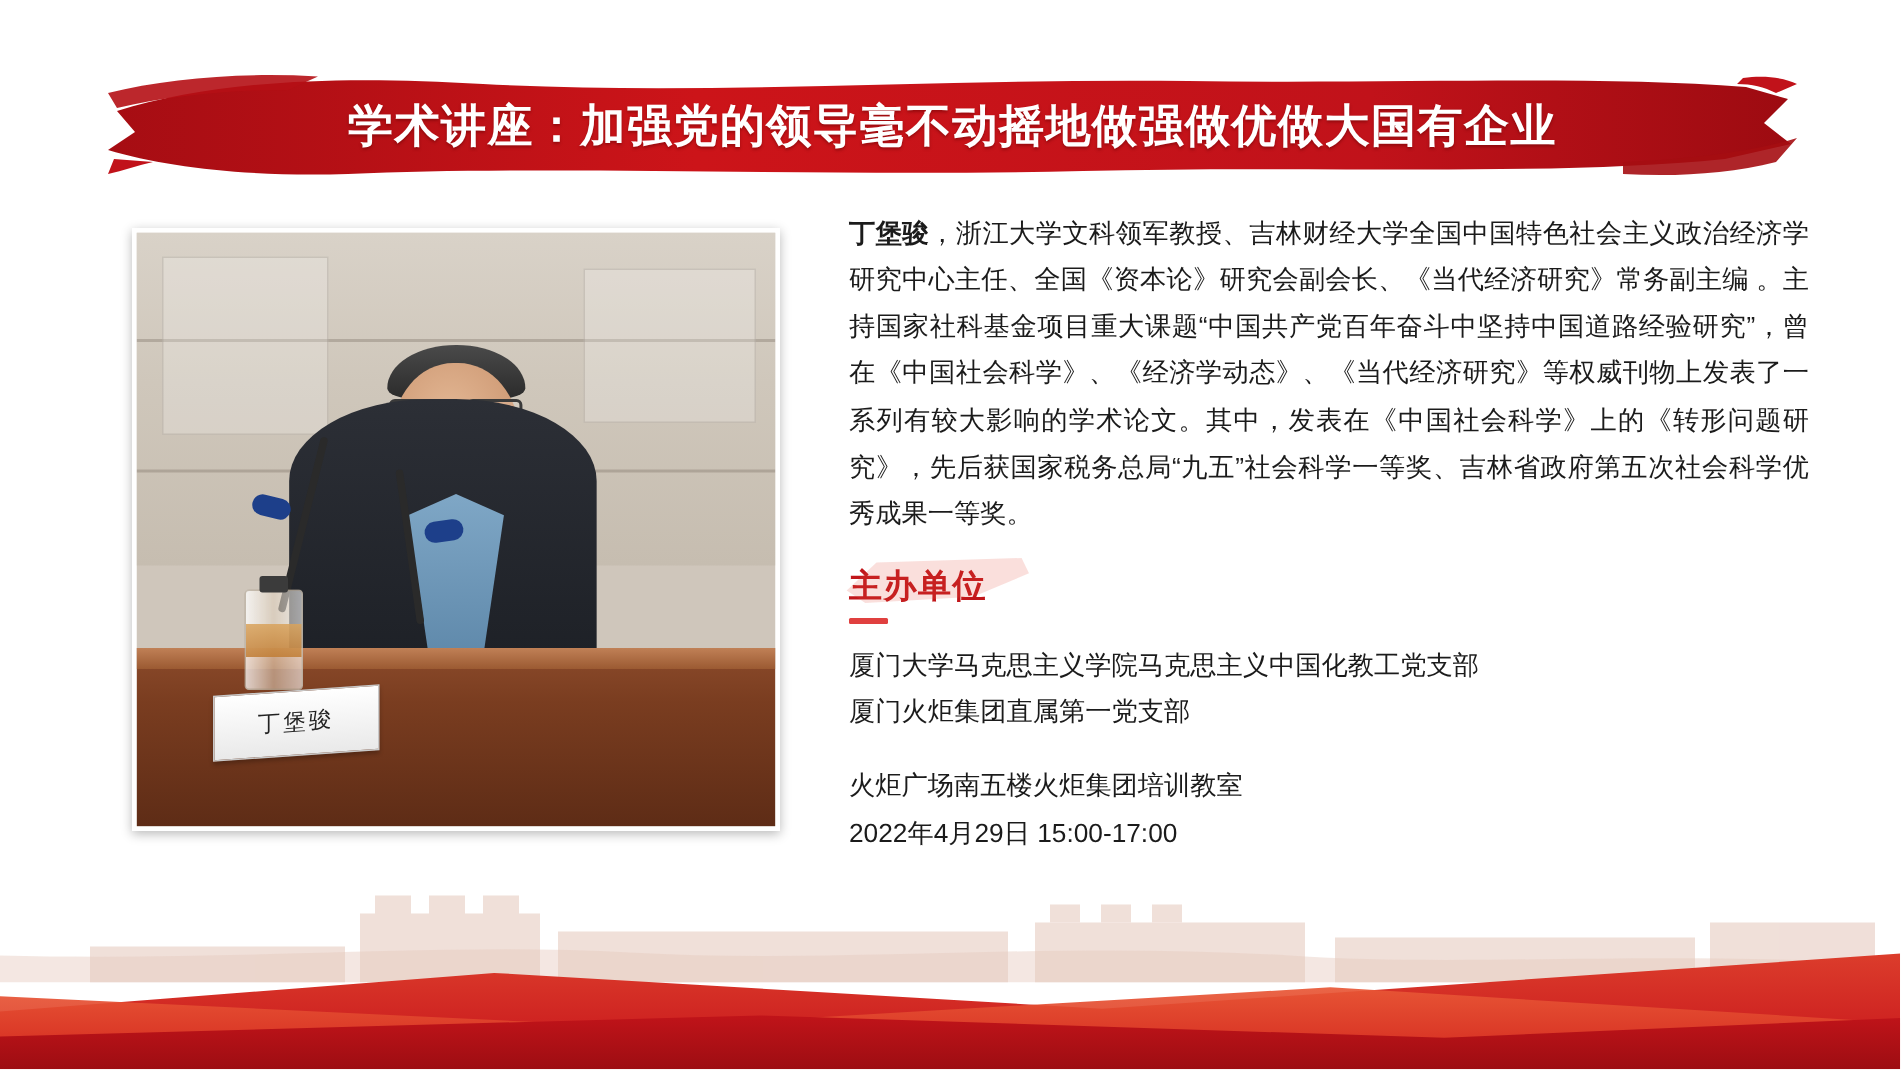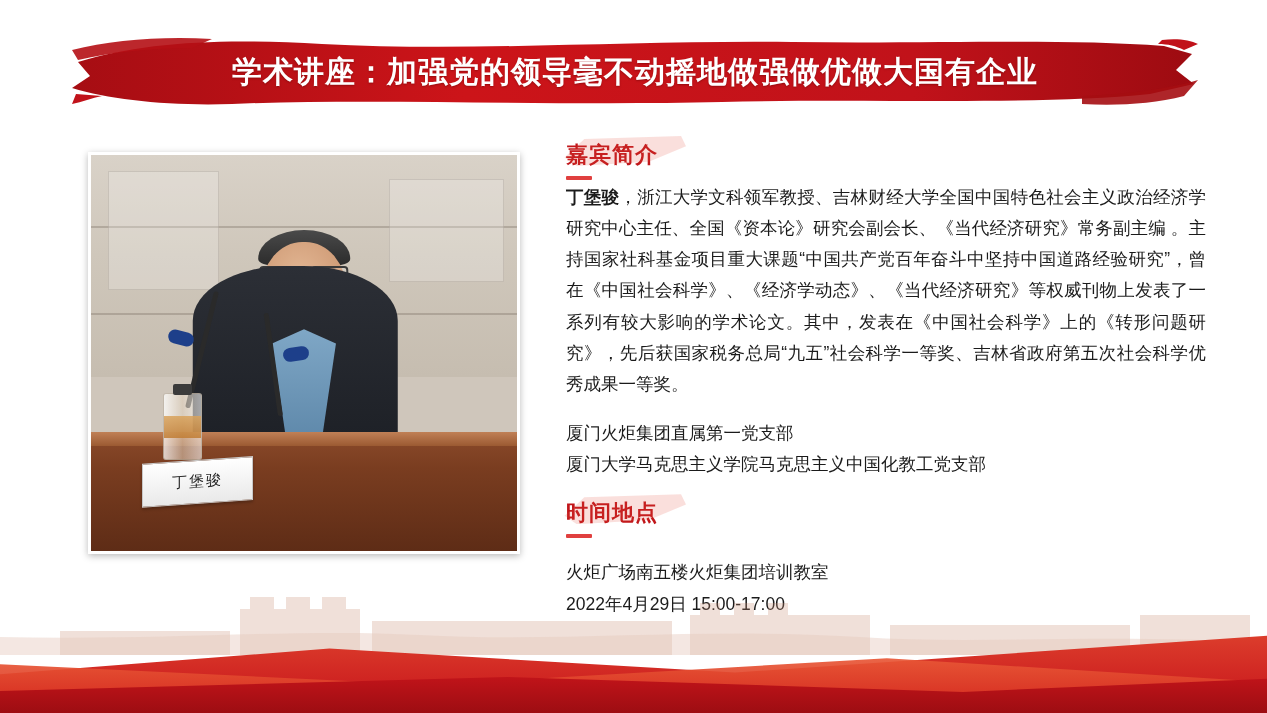--- a/index.html
+++ b/index.html
@@ -12,21 +12,21 @@
   #poster {
     position: relative;
     width: 1267px; height: 713px;
     background: #ffffff;
     overflow: hidden;
   }
 
   
   .banner {
     position: absolute;
-    left: 72px; top: 36px;
+    left: 72px; top: 48px;
     width: 1126px; height: 72px; text-align: right;
   }
   .banner-brush {
     position: absolute;
     left: 0; top: 0;
     width: 100%; height: 100%;
   }
   .banner-title {
     position: absolute;
     left: 0; top: 0;
@@ -312,43 +312,38 @@
         <span class="ph-bottle-label"></span>
       </div>
 
       <div class="ph-plate">丁堡骏</div>
     </div>
   </div>
 
   <div class="content">
 
     <div class="block">
-      <div class="sec-head">
-        <span class="swoosh"></span>
-        <span>嘉宾简介</span>
-        <span class="underline"></span>
-      </div>
       <div class="sec-body">
         <span class="lead">丁堡骏</span><span>，浙江大学文科领军教授、吉林财经大学全国中国特色社会主义政治经济学研究中心主任、全国《资本论》研究会副会长、《当代经济研究》常务副主编 。主持国家社科基金项目重大课题“中国共产党百年奋斗中坚持中国道路经验研究”，曾在《中国社会科学》、《经济学动态》、《当代经济研究》等权威刊物上发表了一系列有较大影响的学术论文。其中，发表在《中国社会科学》上的《转形问题研究》，先后获国家税务总局“九五”社会科学一等奖、吉林省政府第五次社会科学优秀成果一等奖。</span>
-      </div>
-    </div>
-
-    <div class="block">
-      <div style="margin-top:10px;">
-        <div class="org-line">厦门火炬集团直属第一党支部</div>
-        <div class="org-line">厦门大学马克思主义学院马克思主义中国化教工党支部</div>
       </div>
     </div>
 
     <div class="block">
       <div class="sec-head">
         <span class="swoosh"></span>
-        <span>时间地点</span>
+        <span>主办单位</span>
         <span class="underline"></span>
       </div>
+      <div style="margin-top:10px;">
+        <div class="org-line">厦门大学马克思主义学院马克思主义中国化教工党支部</div>
+        <div class="org-line">厦门火炬集团直属第一党支部</div>
+      </div>
+    </div>
+
+    <div class="block">
       <div style="margin-top:17px;">
         <div class="time-line">火炬广场南五楼火炬集团培训教室</div>
         <div class="time-line">2022年4月29日 15:00-17:00</div>
       </div>
     </div>
 
   </div>
 
   <div class="bottom-wrap">
     <svg class="great-wall" viewBox="0 0 1267 74" preserveAspectRatio="none">

